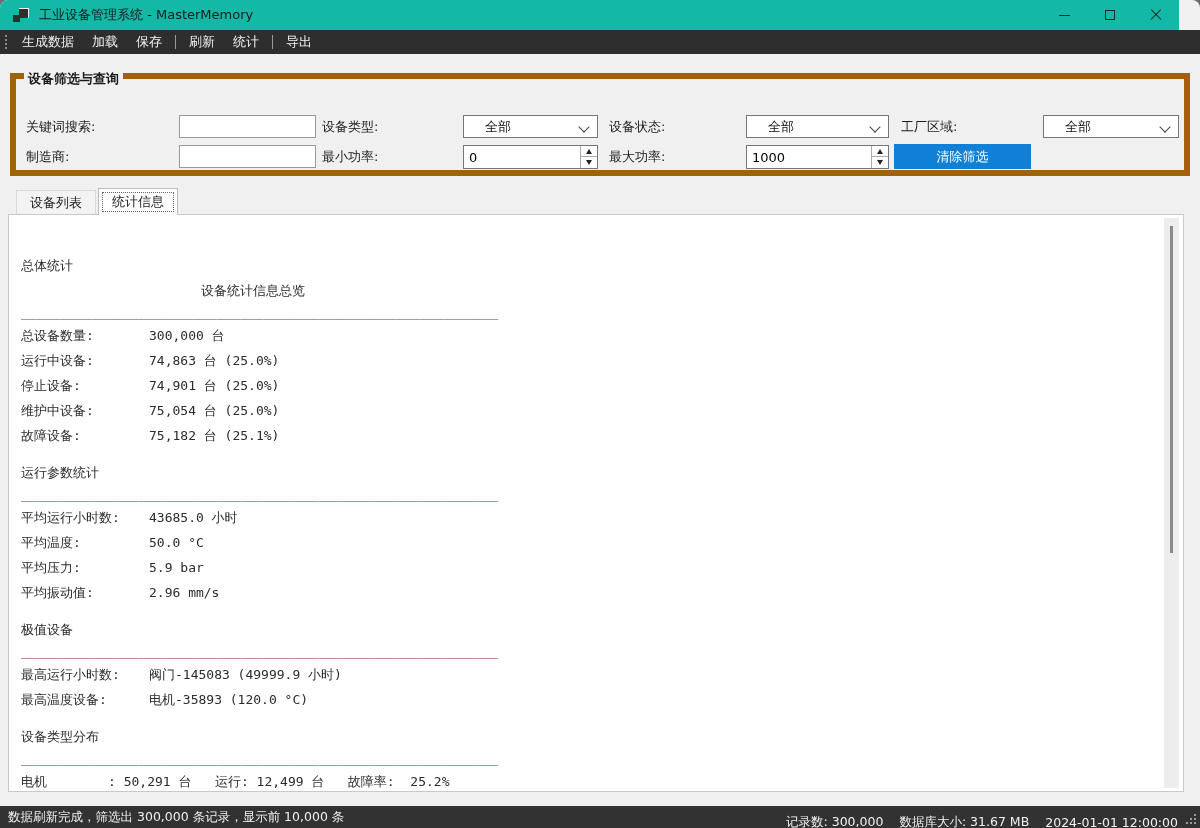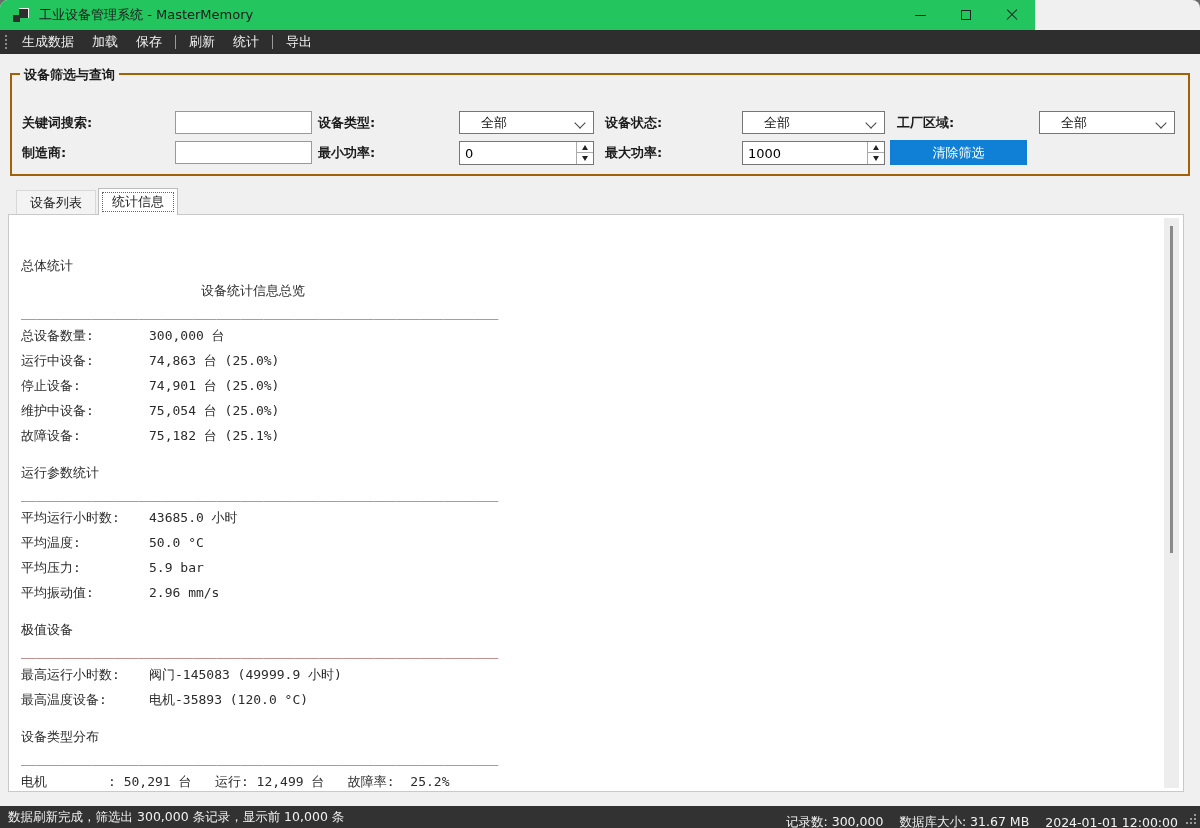--- a/index.html
+++ b/index.html
@@ -1,43 +1,43 @@
 <!DOCTYPE html>
 <html><head>
 <meta charset="utf-8">
 <style>
   * { margin:0; padding:0; box-sizing:border-box; }
   html,body { width:1200px; height:828px; background:#6a6a6a; font-family:"DejaVu Sans","Liberation Sans",sans-serif; }
   .window { position:relative; width:1200px; height:828px; background:#f0f0f0; border-radius:8px 8px 0 0; overflow:hidden; }
 
   
-  .titlebar { position:absolute; left:0; top:0; width:1035px; height:30px; background:#22c55e; display:flex; align-items:center; }
+  .titlebar { position:absolute; left:0; top:0; width:1179px; height:30px; background:#14b8a6; display:flex; align-items:center; }
   .app-icon { position:relative; width:16px; height:16px; margin-left:13px; }
   .app-icon .sq1 { position:absolute; left:0; bottom:1px; width:7px; height:7px; background:#2e2e2e; }
   .app-icon .sq2 { position:absolute; right:0; top:1px; width:10px; height:10px; background:#2e2e2e; box-shadow:-1px 1px 0 0 #f3f3f0 inset; }
   .title-text { margin-left:10px; font-size:13px; color:#1b1b1b; }
   .win-controls { position:absolute; right:0; top:0; height:30px; display:flex; }
   .win-btn { width:46px; height:30px; display:flex; align-items:center; justify-content:center; cursor:default; }
   .glyph-min { width:11px; height:1px; background:#222; }
   .glyph-max { width:10px; height:10px; border:1.2px solid #222; }
   .glyph-close { position:relative; width:12px; height:12px; }
   .glyph-close i { position:absolute; left:-1px; top:5px; width:14px; height:1.3px; background:#222; }
   .glyph-close i:first-child { transform:rotate(45deg); }
   .glyph-close i:last-child  { transform:rotate(-45deg); }
 
   
   .toolbar { position:absolute; left:0; top:30px; width:1200px; height:24px; background:#2e2e2e; display:flex; align-items:center; }
   .tb-grip { width:0; height:14px; border-left:2px dotted #8a8a8a; margin:0 6px 0 5px; }
   .tb-item { color:#f2f2f2; font-size:13px; padding:0 9px; height:24px; line-height:24px; cursor:default; }
   .tb-sep { width:1px; height:14px; background:#9a9a9a; margin:0 4px; }
 
   
-  .groupbox { position:absolute; left:10px; top:73px; width:1180px; height:103px; border:2px solid #a16207; background:#f0f0f0; }
+  .groupbox { position:absolute; left:10px; top:73px; width:1180px; height:103px; border:6px solid #a16207; background:#f0f0f0; }
   .groupbox-title { position:absolute; left:8px; top:-9px; background:#f0f0f0; padding:0 4px; font-size:13px; font-weight:bold; color:#1b1b1b; }
-  .f-label { position:absolute; font-size:13px; font-weight:bold; color:#1b1b1b; height:23px; line-height:23px; }
+  .f-label { position:absolute; font-size:13px; font-weight:normal; color:#1b1b1b; height:23px; line-height:23px; }
   .f-input { position:absolute; height:23px; border:1px solid #999; background:#fff; font-size:13px; padding:0 5px; font-family:"DejaVu Sans","Liberation Sans",sans-serif; outline:none; }
   .combo { position:absolute; height:23px; border:1px solid #767676; background:#fff; font-size:13px; line-height:21px; padding-left:21px; color:#111; }
   .combo::after { content:""; position:absolute; right:9px; top:7px; width:7px; height:7px; border-left:1.4px solid #444; border-bottom:1.4px solid #444; transform:rotate(-45deg); }
   .spin { position:absolute; height:24px; border:1px solid #767676; background:#fff; }
   .spin input { position:absolute; left:0; top:0; width:calc(100% - 17px); height:100%; border:0; outline:none; font-size:13px; padding:0 5px; font-family:"DejaVu Sans","Liberation Sans",sans-serif; }
   .spin .btns { position:absolute; right:0; top:0; width:17px; height:100%; border-left:1px solid #ababab; }
   .spin .up,.spin .dn { position:absolute; left:0; width:100%; height:50%; display:flex; align-items:center; justify-content:center; }
   .spin .up { top:0; border-bottom:1px solid #ababab; }
   .spin .dn { bottom:0; }
   .tri-up { width:0; height:0; border-left:3.5px solid transparent; border-right:3.5px solid transparent; border-bottom:5px solid #222; }

